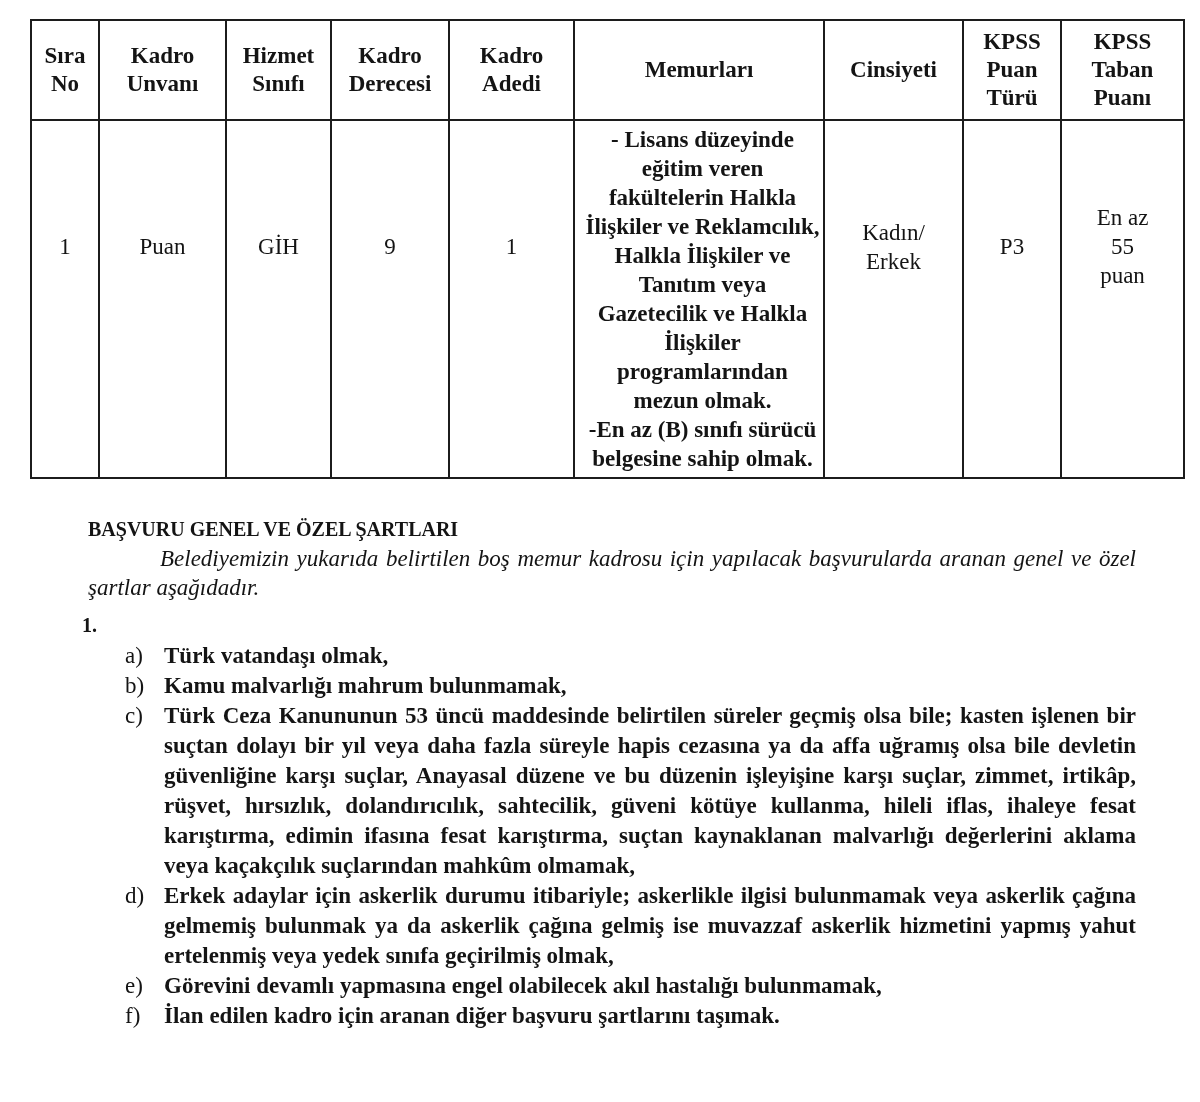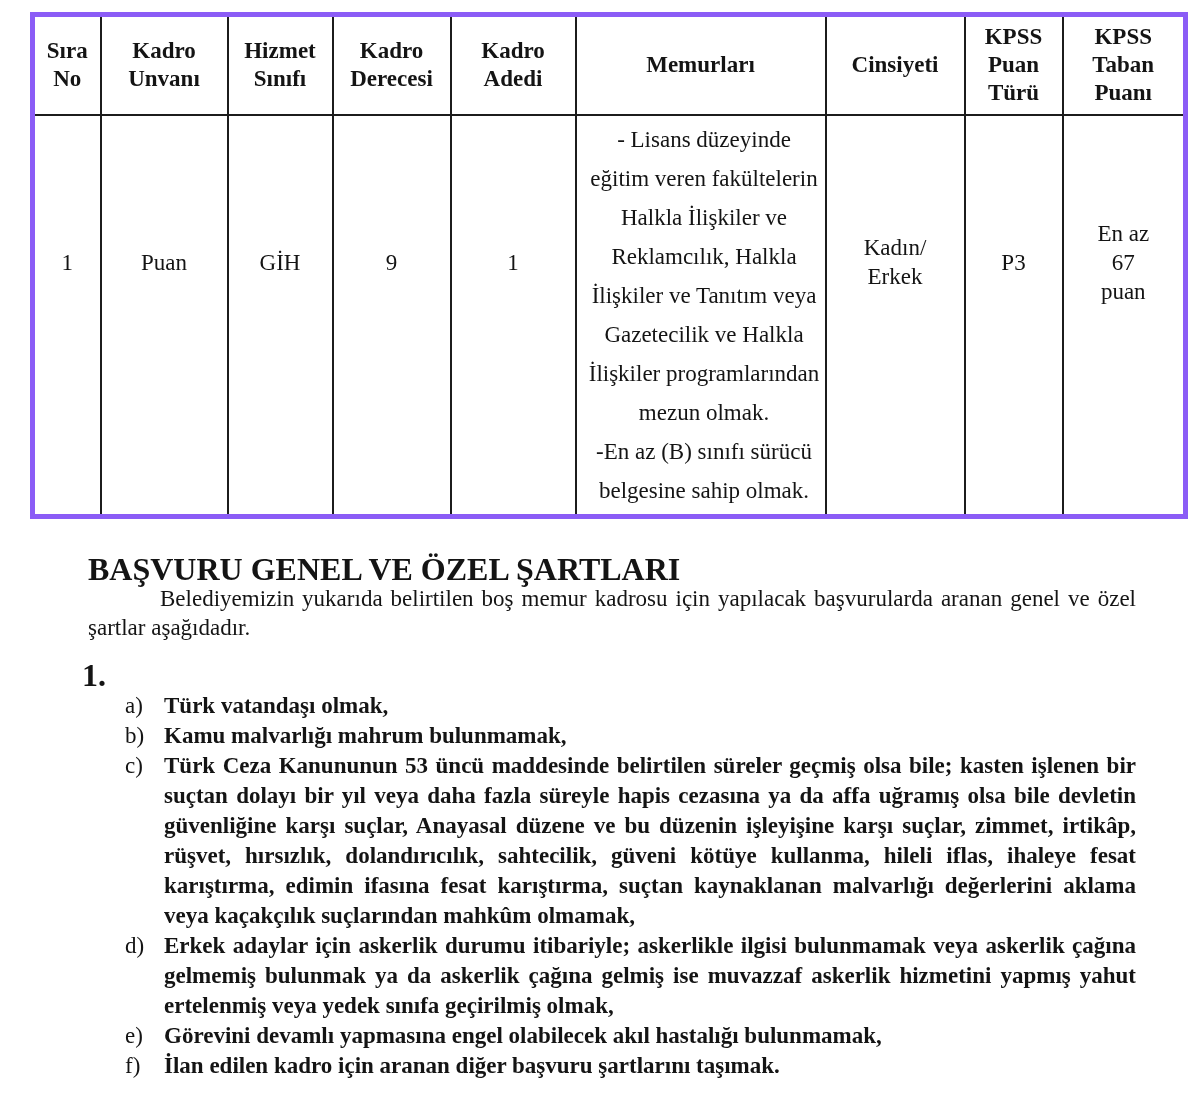--- a/index.html
+++ b/index.html
@@ -14,23 +14,23 @@
     width: 1200px;
     height: 1102px;
     background: #ffffff;
     overflow: hidden;
   }
 
   
   table.job-table {
     border-collapse: collapse;
     table-layout: fixed;
-    margin: 12px 0 0 30px;
+    margin: 19px 0 0 30px;
     width: 1153px;
-    border: 5px solid #8b5cf6;
+    border: 2px solid #8b5cf6;
   }
   table.job-table th,
   table.job-table td {
     border: 2px solid #1c1c1c;
     background: #ffffff;
   }
   table.job-table th {
     font-weight: bold;
     font-size: 23px;
     line-height: 28px;
@@ -48,41 +48,42 @@
   }
   td.cell-center {
     padding-bottom: 105px; 
     white-space: pre-line;
     line-height: 29px;
   }
   td.cell-niteligi {
     text-align: left;
     vertical-align: top;
     font-size: 22px;
-    line-height: 39px;
+    line-height: 29px;
     padding: 4px 2px 4px 9px;
     white-space: pre-line;
+    font-weight: bold;
   }
 
   
   .content {
     padding: 35px 64px 0 88px;
     font-size: 23px;
     line-height: 29px;
   }
   .h-bold {
     font-weight: bold;
-    font-size: 32px;
+    font-size: 20px;
     line-height: 30px;
   }
   .para {
     text-align: justify;
     text-indent: 72px;
   }
-  .para-intro { margin-bottom: 18px; }
+  .para-intro { margin-bottom: 8px; font-style: italic; }
   .numbered-heading {
     display: flex;
     margin-left: -6px;
     margin-bottom: 1px;
   }
   .numbered-heading .num { width: 43px; flex: 0 0 43px; }
   .list { margin-top: 1px; }
   .list-item {
     display: flex;
     line-height: 30px;
@@ -142,21 +143,21 @@
         <td class="cell-center">Puan</td>
         <td class="cell-center">GİH</td>
         <td class="cell-center">9</td>
         <td class="cell-center">1</td>
         <td class="cell-niteligi">- Lisans düzeyinde eğitim veren fakültelerin Halkla İlişkiler ve Reklamcılık, Halkla İlişkiler ve Tanıtım veya Gazetecilik ve Halkla İlişkiler programlarından mezun olmak.
 -En az (B) sınıfı sürücü belgesine sahip olmak.</td>
         <td class="cell-center">Kadın/
 Erkek</td>
         <td class="cell-center">P3</td>
         <td class="cell-center">En az
-67
+55
 puan</td>
       </tr>
     </tbody>
   </table>
 
   <div class="content">
 
     <div class="h-bold">BAŞVURU GENEL VE ÖZEL ŞARTLARI</div>
 
     <p class="para para-intro">Belediyemizin yukarıda belirtilen boş memur kadrosu için yapılacak başvurularda aranan genel ve özel şartlar aşağıdadır.</p>

